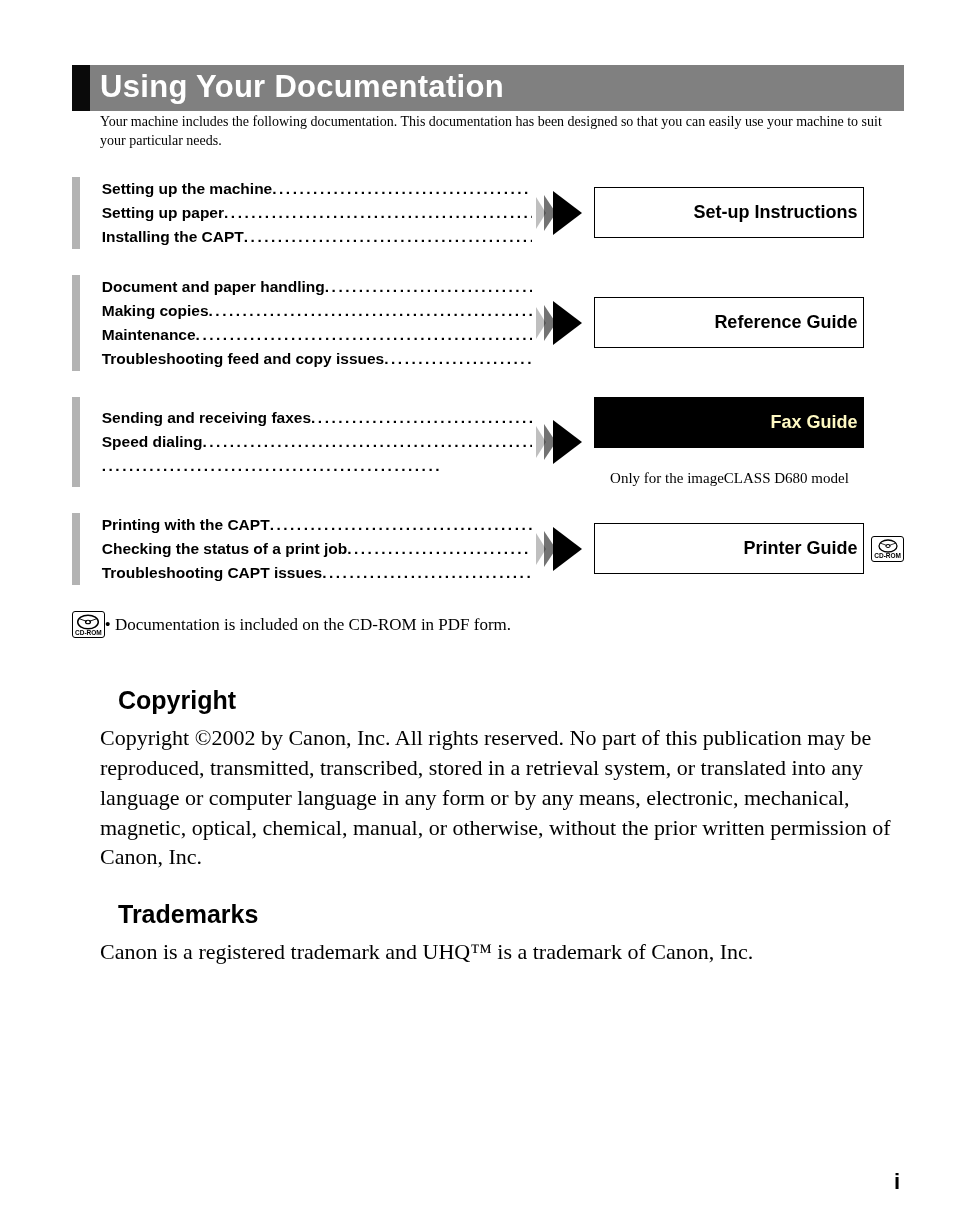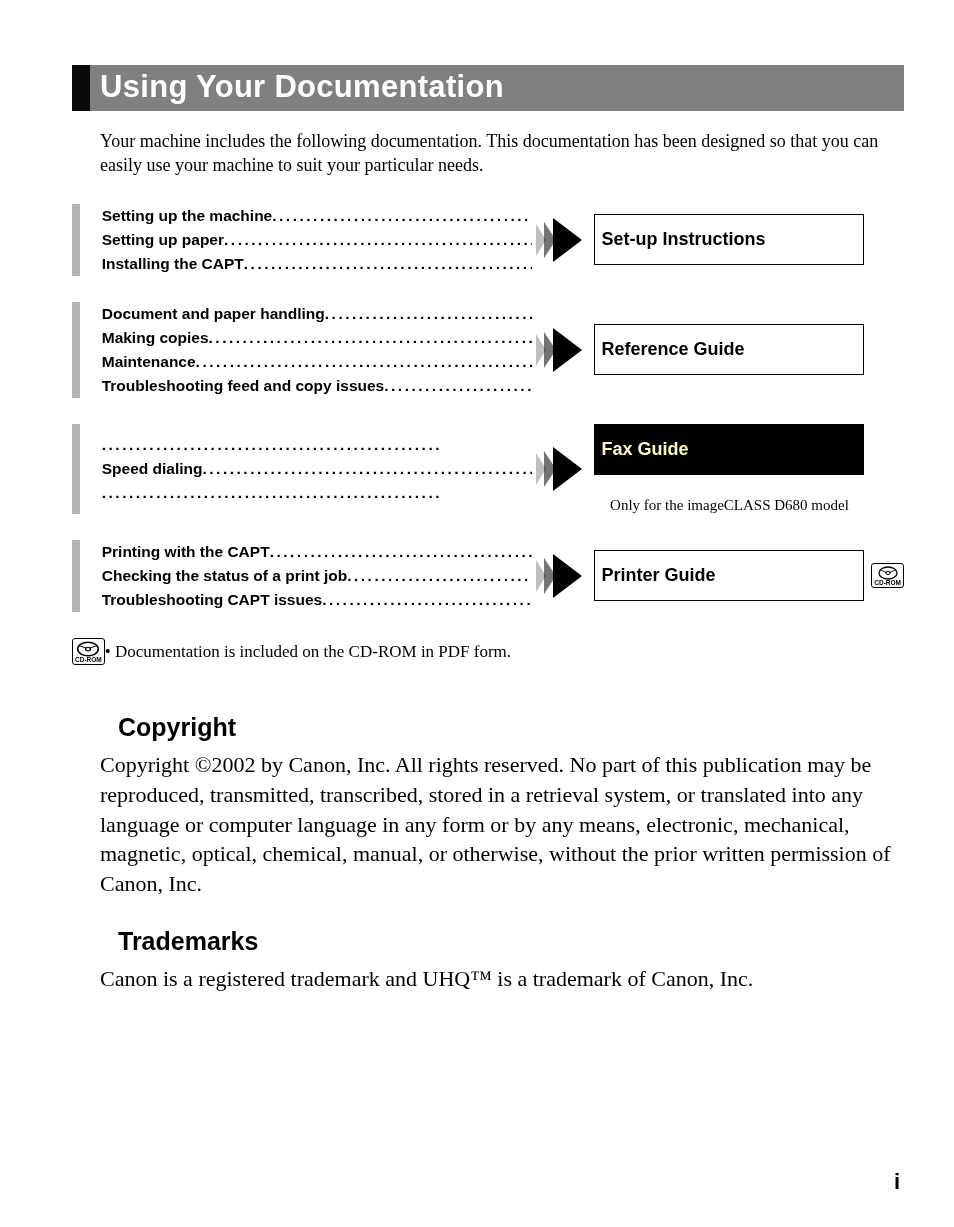--- a/index.html
+++ b/index.html
@@ -9,39 +9,39 @@
     background: #fff;
     font-family: "Times New Roman", Times, serif;
     color: #000;
     position: relative;
     padding: 65px 50px 40px 50px;
   }
   .title-bar {
     display: flex;
     align-items: stretch;
     margin-left: 22px;
-    margin-bottom: 18px;
+    margin-bottom: 2px;
   }
   .title-accent {
     width: 18px;
     background: #0a0a0a;
   }
   .title-main {
     flex: 1;
     background: #808080;
     color: #fff;
     font-family: Arial, Helvetica, sans-serif;
     font-weight: 900;
     font-size: 31px;
     padding: 4px 10px 6px 10px;
     letter-spacing: 0.3px;
   }
   .intro {
     margin-left: 50px;
-    font-size: 18px;
+    font-size: 14px;
     line-height: 1.35;
     margin-bottom: 26px;
   }
   .guide-block {
     display: flex;
     align-items: center;
     margin-left: 22px;
     margin-bottom: 26px;
     position: relative;
   }
@@ -77,21 +77,21 @@
   .arrow-wrap svg { display: block; }
   .guide-box-col {
     display: flex;
     flex-direction: column;
     align-items: center;
     width: 290px;
   }
   .guide-box {
     border: 1px solid #000;
     width: 270px;
-    text-align: left;
+    text-align: right;
     font-family: Arial, Helvetica, sans-serif;
     font-weight: bold;
     font-size: 18px;
     padding: 14px 6px;
   }
   .guide-box.dark {
     background: #000;
     color: #fef9c3;
   }
   .guide-note {
@@ -220,20 +220,21 @@
   <div class="guide-box-col">
     <div class="guide-box">Reference Guide</div>
   </div>
   <div class="cdrom-side"></div>
 </div>
 
 <div class="guide-block">
   <div class="guide-accent"></div>
   <div class="guide-topics">
     <div class="topic-row">
+        <span>Sending and receiving faxes</span>
         <span class="dots">..................................................</span>
       </div>
     <div class="topic-row">
         <span>Speed dialing</span>
         <span class="dots">..................................................</span>
       </div>
     <div class="topic-row">
         <span class="dots">..................................................</span>
       </div>
   </div>

